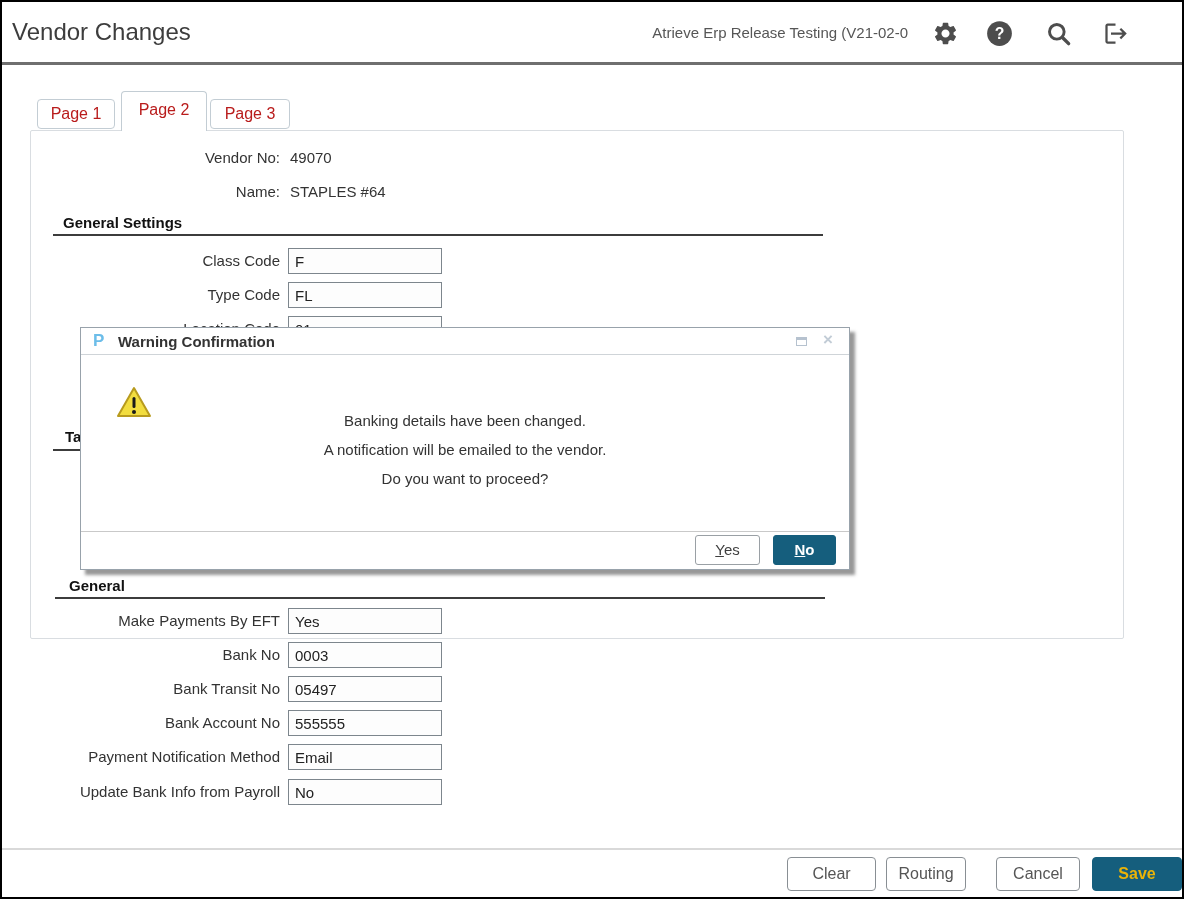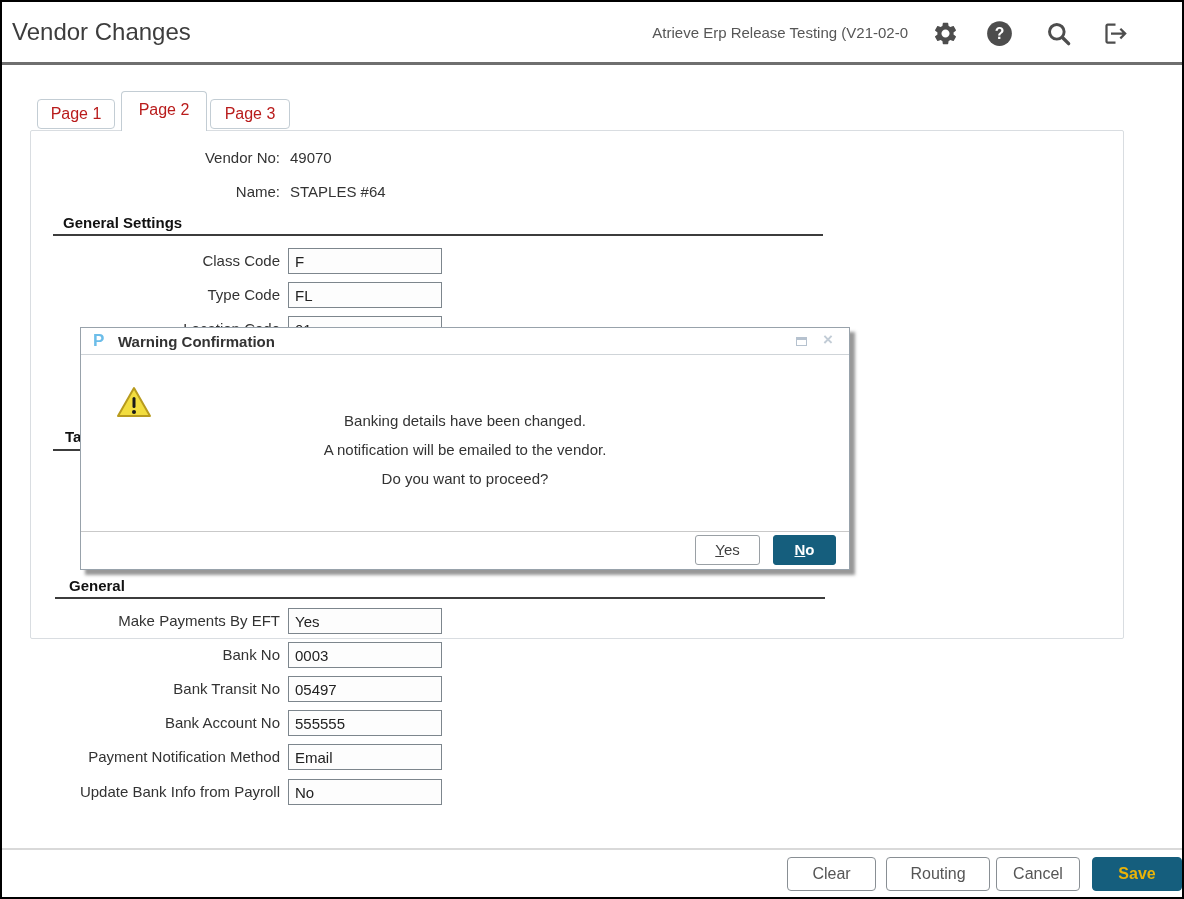--- a/index.html
+++ b/index.html
@@ -58,21 +58,21 @@
   .dlg-btn.yes { left:614px; width:65px; background:#fff; border:1px solid #9aa0a5; color:#3f3f3f; }
   .dlg-btn.no  { left:692px; width:63px; background:#155e7d; border:1px solid #155e7d;
                  color:#fff; font-weight:bold; }
 
   
   .footer-rule { position:absolute; left:0; right:0; top:846px; height:2px; background:#d9d9d9; }
   .ftr-btn { position:absolute; top:855px; height:34px; background:#fff;
              border:1px solid #898f94; border-radius:4px; color:#555; font-size:16px;
              font-family:"Liberation Sans",sans-serif; cursor:pointer; }
   .ftr-btn.clear   { left:785px;  width:89px; }
-  .ftr-btn.routing { left:884px;  width:104px; }
+  .ftr-btn.routing { left:884px;  width:80px; }
   .ftr-btn.cancel  { left:994px;  width:84px; }
   .ftr-btn.save    { left:1090px; width:90px; background:#155e7d; border-color:#155e7d;
                      color:#eab308; font-weight:bold; }
 </style>
 </head>
 <body>
 
 <div class="screen">
 
   <div class="app-title">Vendor Changes</div>

